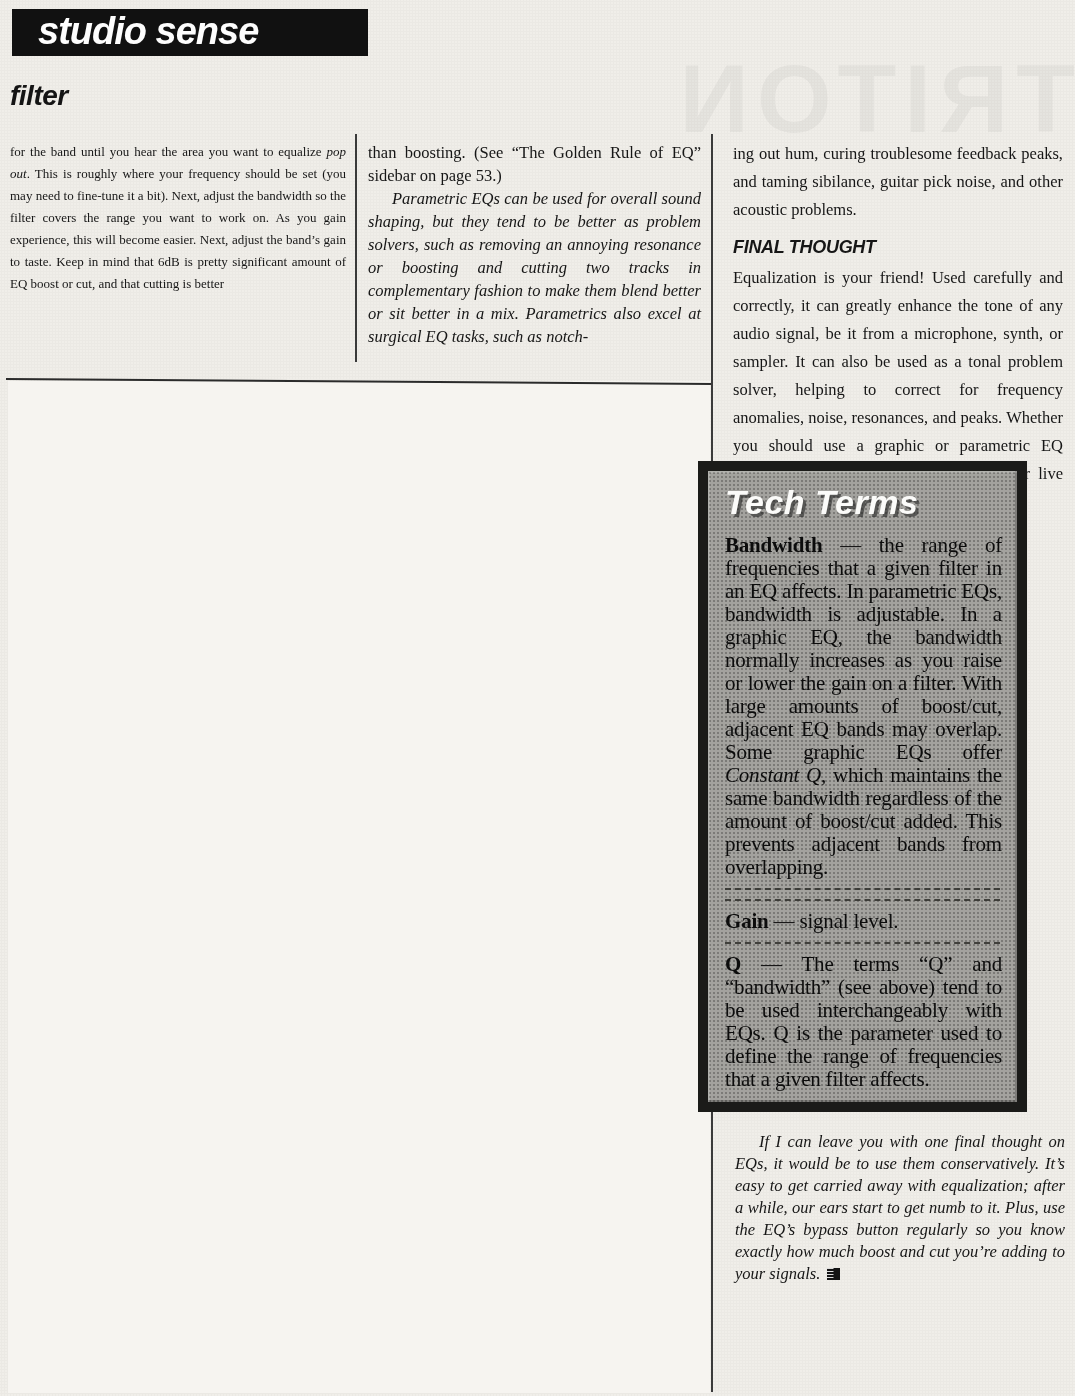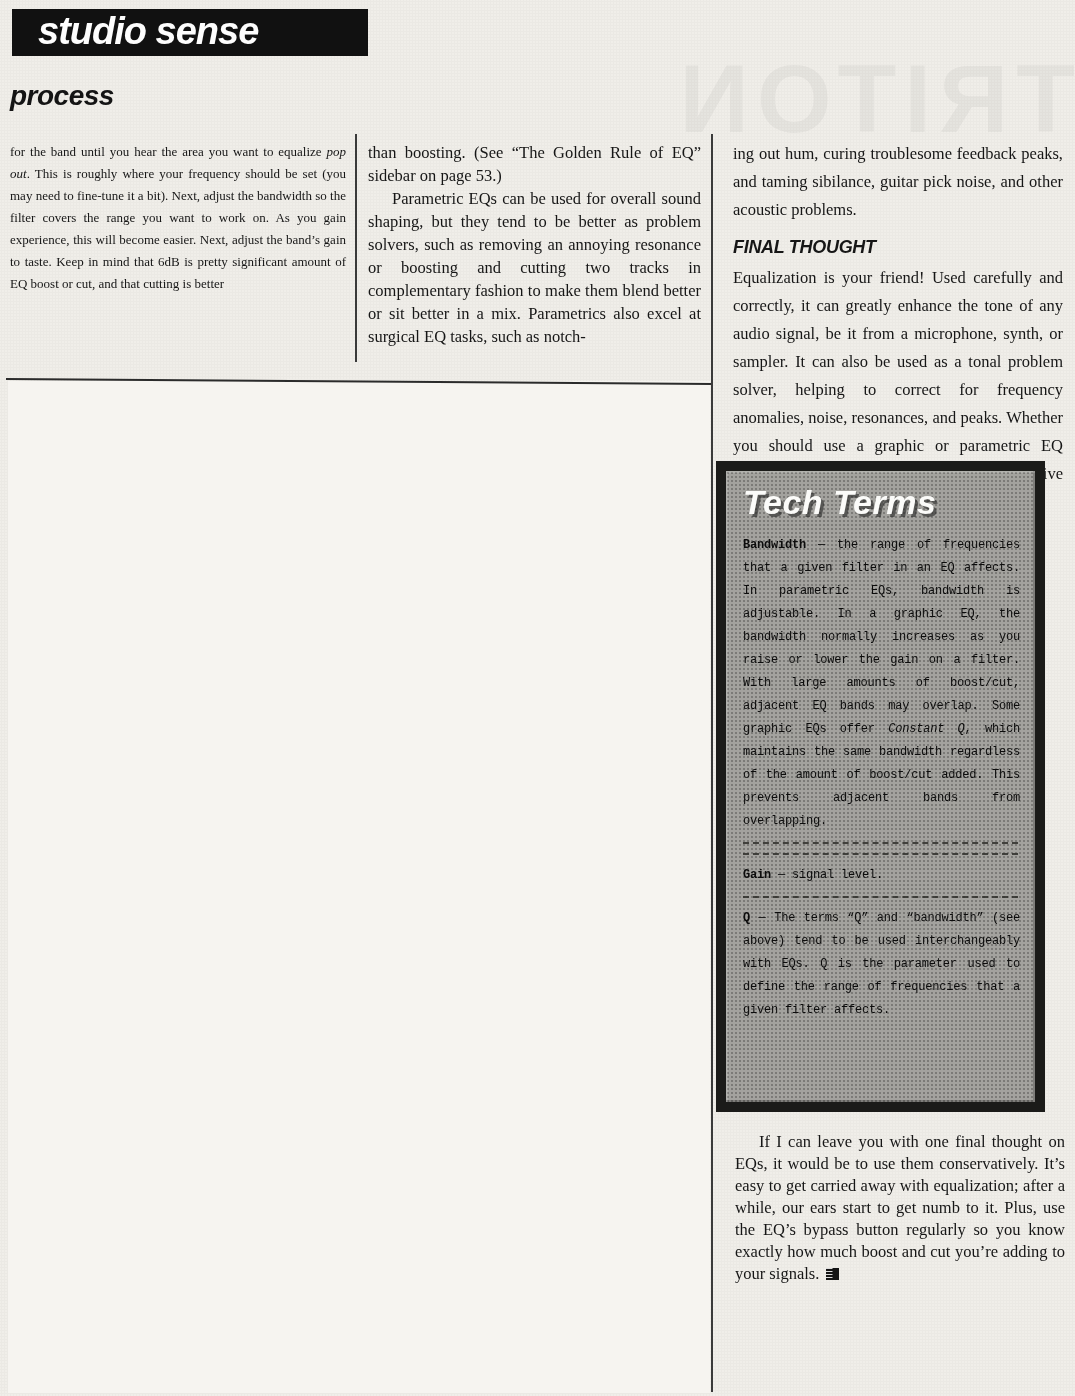--- a/index.html
+++ b/index.html
@@ -40,61 +40,61 @@
     white-space:nowrap;
     user-select:none;
   }
   
   .col{position:absolute;text-align:justify;}
   #col1{left:10px;top:141px;width:336px;font-size:13px;line-height:22px;}
   #col2{left:368px;top:141px;width:333px;font-size:16.5px;line-height:23px;}
   #col3{left:733px;top:140px;width:330px;font-size:16.5px;line-height:28px;}
   #col4{left:735px;top:1131px;width:330px;font-size:16.5px;line-height:22px;}
   .col p{margin:0;}
-  .indent{text-indent:24px;}
+  .indent{text-indent:24px;font-style:italic;}
   .final-heading{
     font-family:"Liberation Sans", sans-serif;
     font-weight:bold;font-style:italic;
     font-size:18px;letter-spacing:-0.3px;
     margin:9px 0 3px 0 !important;text-align:left;
   }
   
   .vrule{position:absolute;width:1.5px;background:#3a3a3a;}
   #divider-left{left:355px;top:134px;height:228px;}
   #divider-right{left:711px;top:134px;height:1258px;}
   #figure-rule{
     position:absolute;left:6px;top:378px;width:707px;height:2px;
     background:#2b2b2b;transform:rotate(0.4deg);transform-origin:left center;
   }
   #figure-area{
     position:absolute;left:8px;top:381px;width:702px;height:1012px;
     background:#f6f4f0;
   }
   
   #tech-box{
-    position:absolute;left:716px;top:461px;width:329px;height:651px;
+    position:absolute;left:698px;top:461px;width:329px;height:651px;
     box-sizing:border-box;
     border:10px solid #1b1b19;
     background-color:#a3a29e;
     background-image:radial-gradient(rgba(20,20,20,0.28) 1px, transparent 1.35px);
     background-size:4px 4px;
     box-shadow:inset 2px 2px 0 rgba(255,255,255,0.16), inset -2px -2px 0 rgba(0,0,0,0.22);
     padding:10px 15px 0 17px;
     overflow:hidden;
   }
   #tech-title{
     font-family:"Liberation Sans", sans-serif;
     font-weight:bold;font-style:italic;
     font-size:34px;letter-spacing:0.5px;color:#fbfbf9;
     text-shadow:3px 3px 0 rgba(25,25,25,0.55);
     margin:2px 0 12px 0;
   }
   .tt-entry{
-    font-family:Liberation Mono, monospace;
-    font-size:12px;line-height:23px;letter-spacing:-0.2px;
+    font-family:Liberation Serif, serif;
+    font-size:21px;line-height:23px;letter-spacing:-0.2px;
     color:#0c0c0c;text-align:justify;margin:0;
   }
   .tt-entry b{letter-spacing:-0.2px;}
   .tt-sep{
     height:0;border:none;border-top:2px dashed #2f2f2b;
     margin:9px 2px 9px 0;opacity:0.85;
   }
   
   .end-mark{
     display:inline-block;width:13px;height:12px;margin-left:7px;
@@ -107,21 +107,21 @@
 </head>
 <body>
 
 <div id="page">
 
   <div id="watermark">TRITON</div>
 
   <div id="banner">
     <span class="logo">studio sense</span>
   </div>
-  <div id="kicker">process</div>
+  <div id="kicker">filter</div>
 
   <div id="figure-area"></div>
   <div id="figure-rule"></div>
   <div id="divider-left" class="vrule"></div>
   <div id="divider-right" class="vrule"></div>
 
   <div id="col1" class="col">
     <p><span>for the band until you hear the area you want to equalize </span><i>pop out</i><span>. This is roughly where your frequency should be set (you may need to fine-tune it a bit). Next, adjust the bandwidth so the filter covers the range you want to work on. As you gain experience, this will become easier. Next, adjust the band’s gain to taste. Keep in mind that 6dB is pretty significant amount of EQ boost or cut, and that cutting is better</span></p>
   </div>
 

